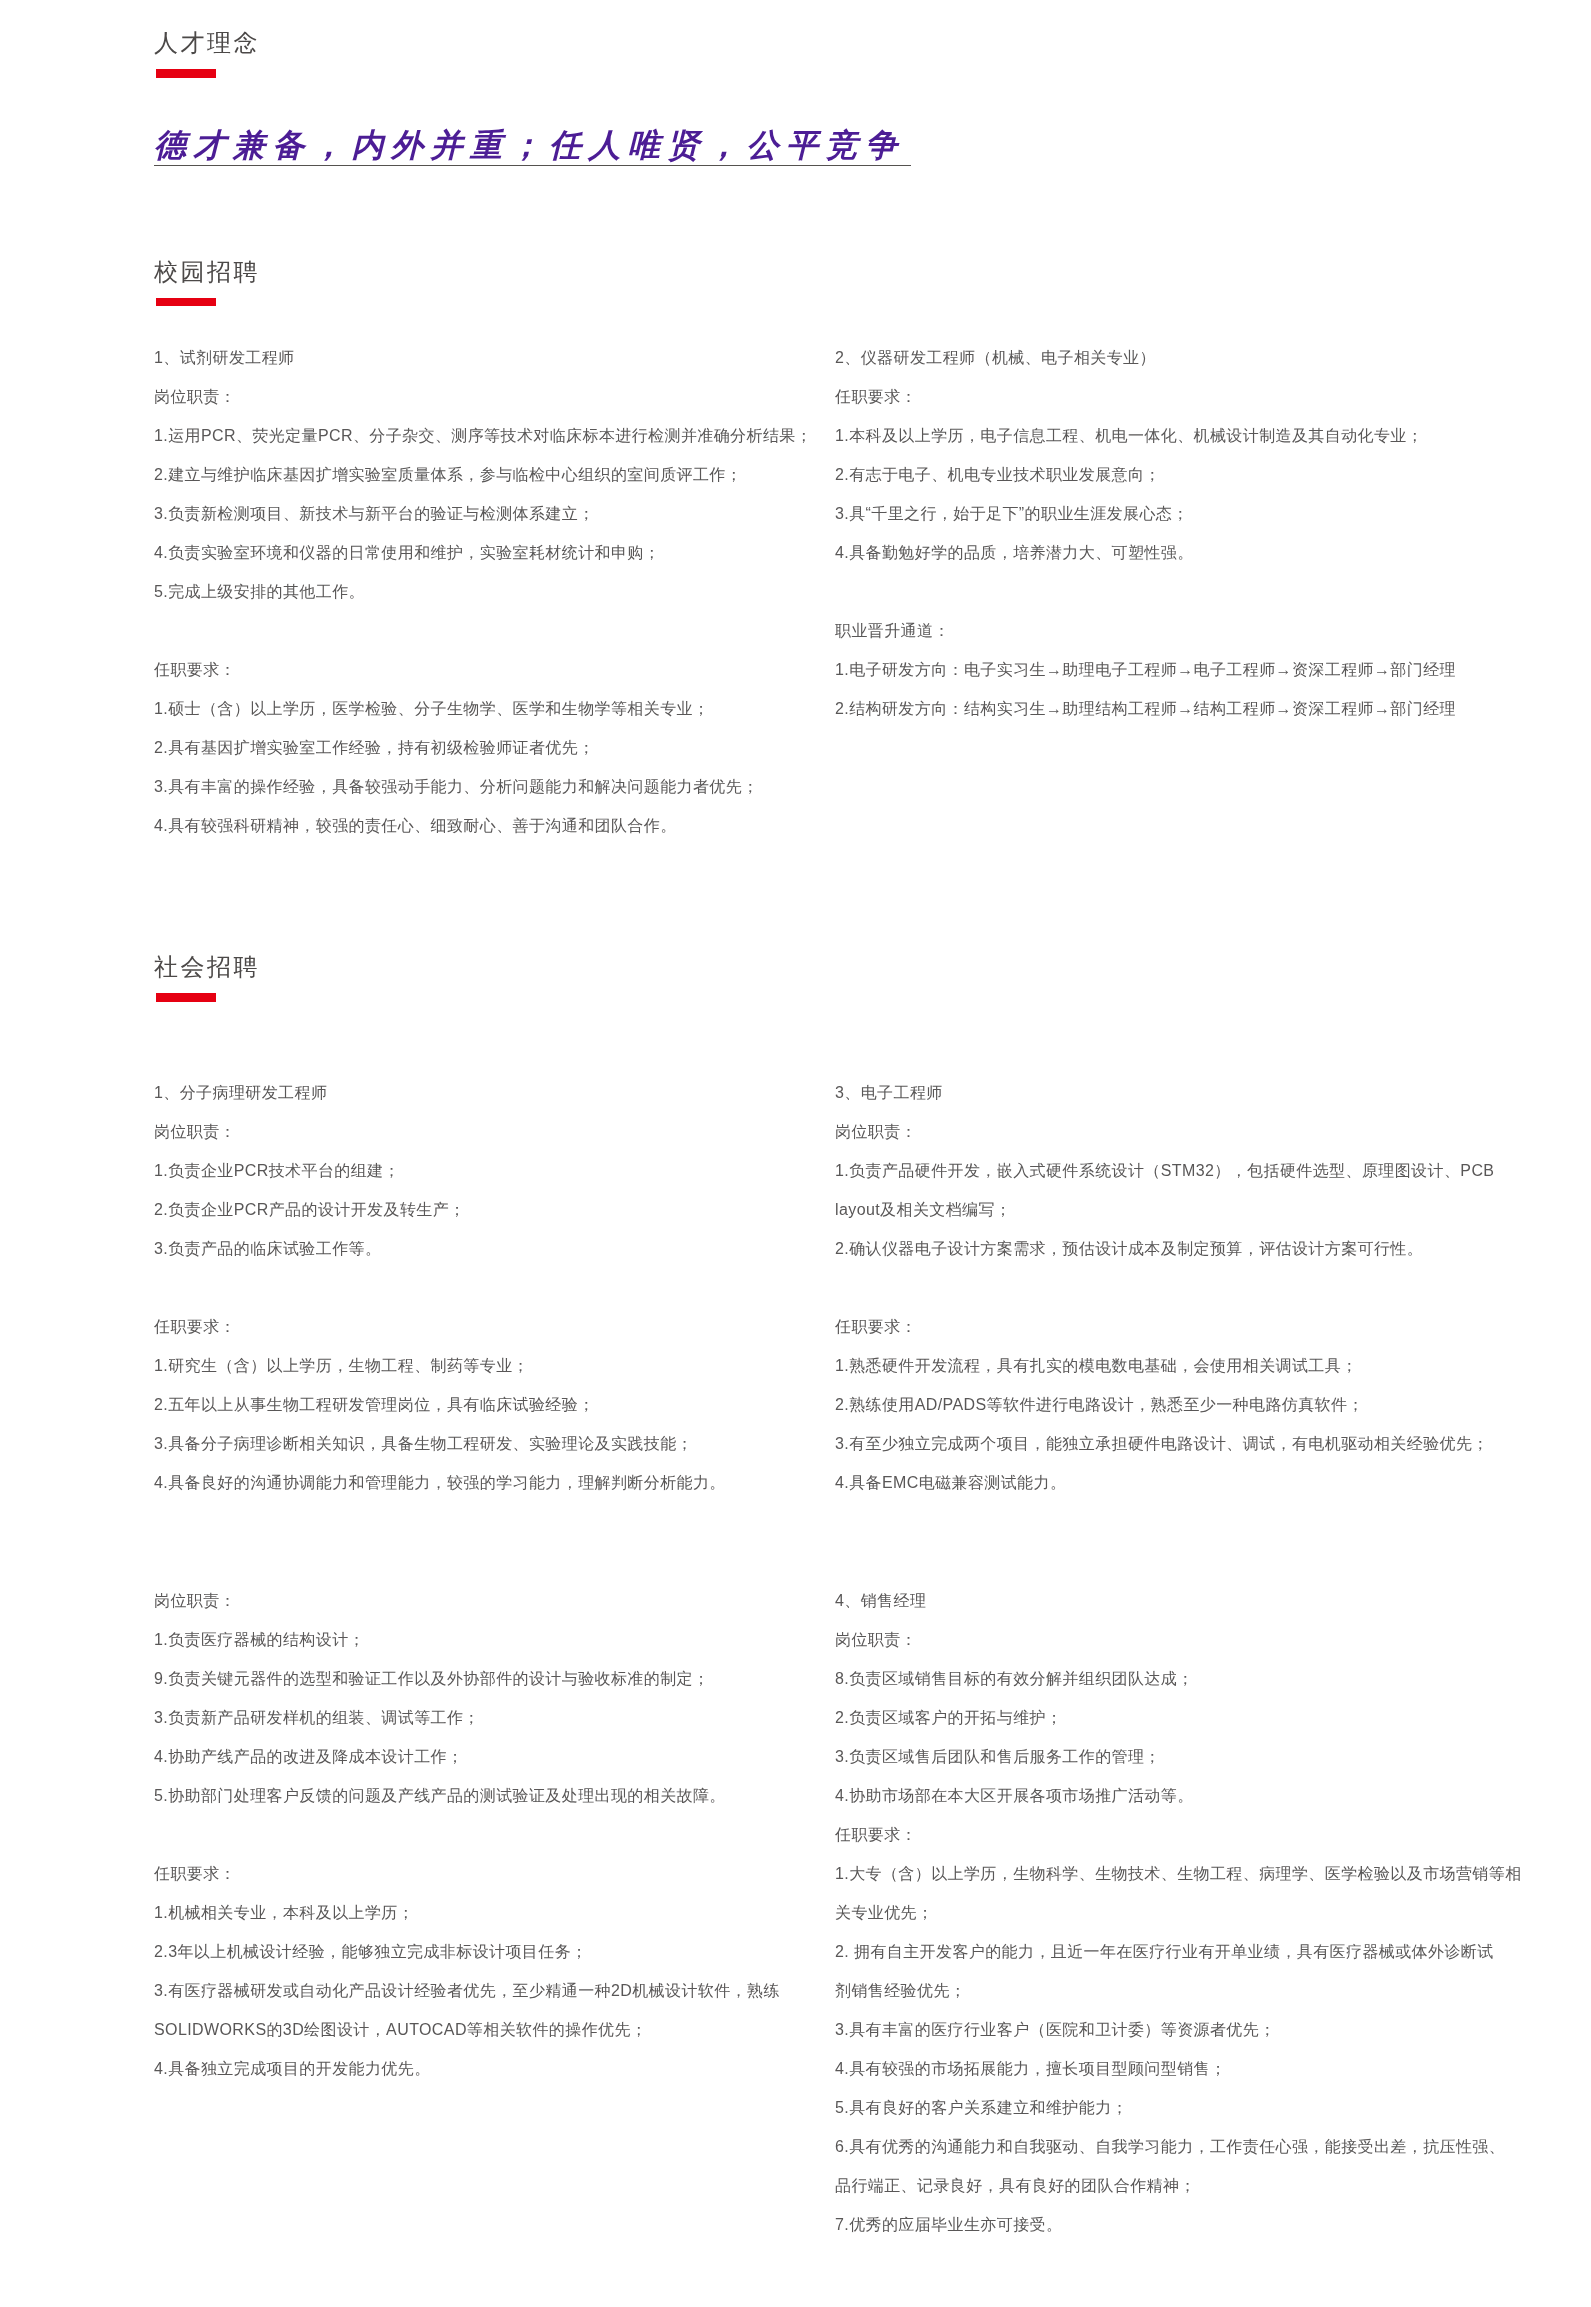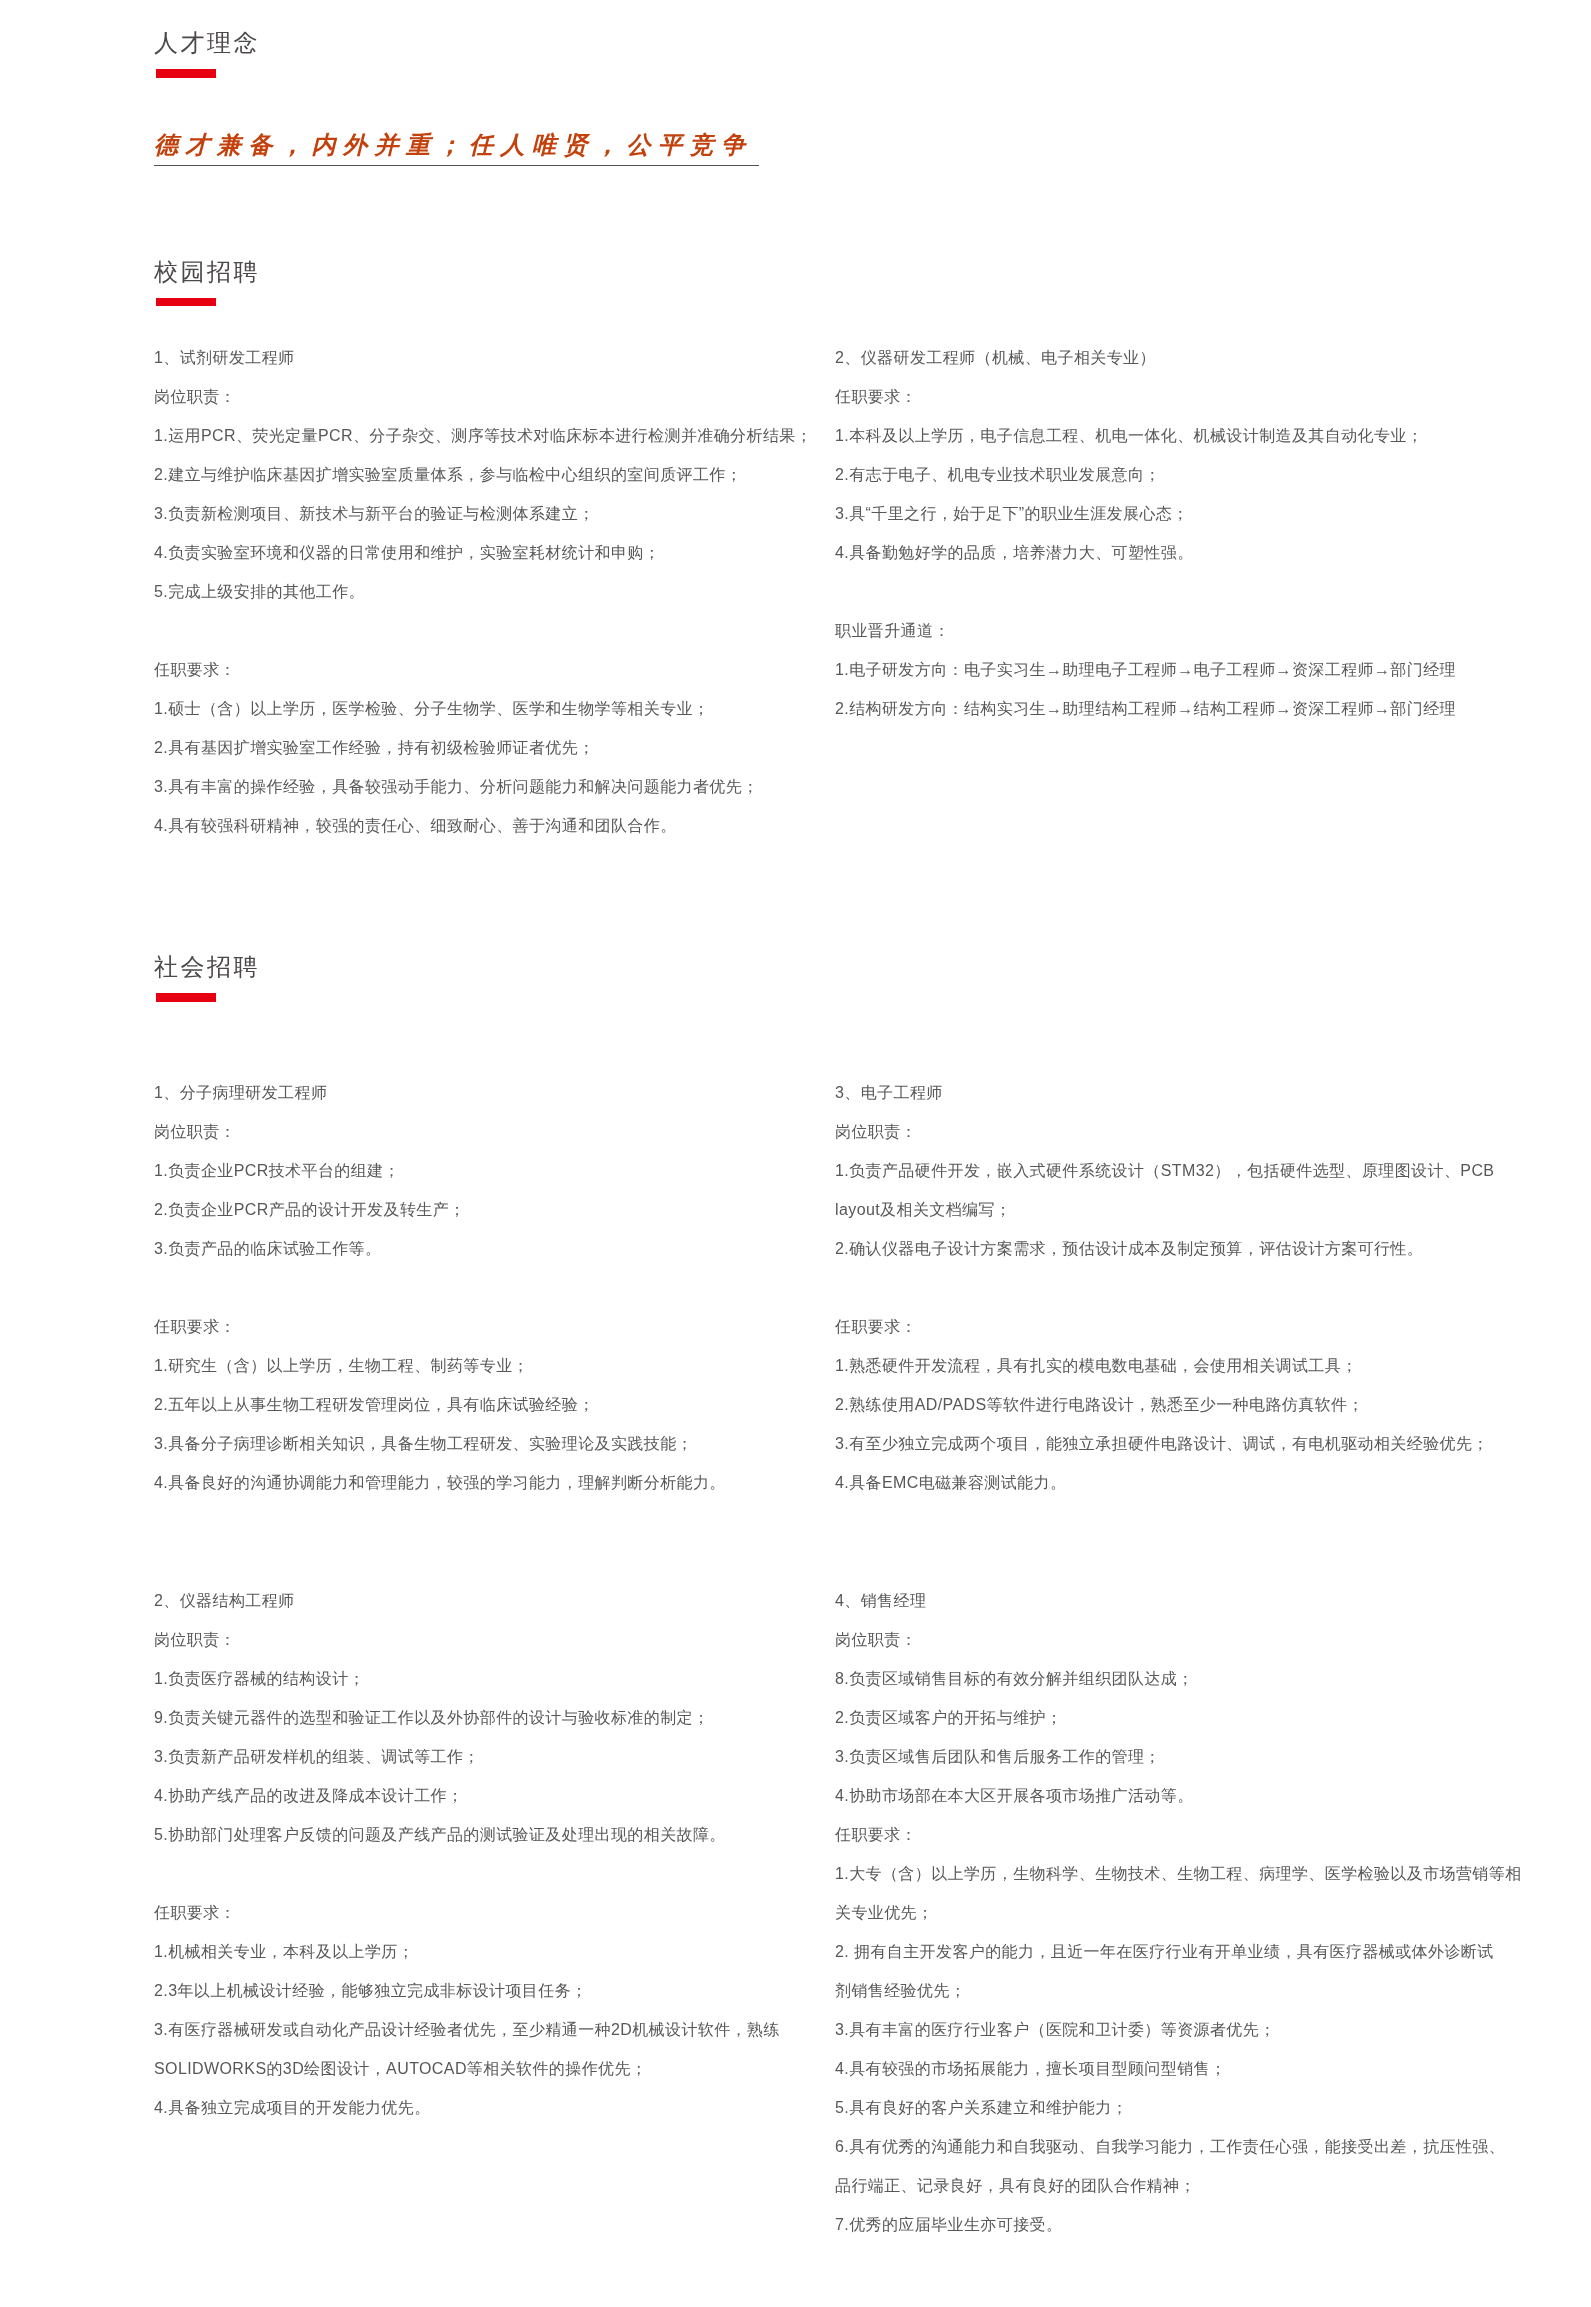--- a/index.html
+++ b/index.html
@@ -29,26 +29,26 @@
     width: 60px;
     height: 8.4px;
     background: #e60012;
     margin-top: 14.2px;
     margin-left: 1.7px;
   }
   .slogan-wrap { margin-top: 52px; }
   .slogan {
     display: inline-block;
     margin: 0;
-    font-size: 24px;
+    font-size: 32px;
     line-height: 30px;
     font-weight: bold;
     font-style: italic;
     letter-spacing: 7.5px;
-    color: #c2410c;
+    color: #4c1d95;
     padding-bottom: 5px;
     padding-right: 6.7px;
     border-bottom: 1.7px solid #55524f;
   }
   .section.campus { margin-top: 94px; }
   .section.social { margin-top: 110px; }
   .columns { display: flex; align-items: flex-start; }
   .campus .columns { margin-top: 32px; }
   .social .columns { margin-top: 71px; }
   .col-left  { flex: 0 0 632px; width: 632px; }
@@ -137,21 +137,20 @@
             <div class="group">
               <p class="line">任职要求：</p>
               <p class="line">1.研究生（含）以上学历，生物工程、制药等专业；</p>
               <p class="line">2.五年以上从事生物工程研发管理岗位，具有临床试验经验；</p>
               <p class="line">3.具备分子病理诊断相关知识，具备生物工程研发、实验理论及实践技能；</p>
               <p class="line">4.具备良好的沟通协调能力和管理能力，较强的学习能力，理解判断分析能力。</p>
             </div>
           </article>
           <article class="job">
             <div class="group">
-              <p class="line">2、仪器结构工程师</p>
               <p class="line">岗位职责：</p>
               <p class="line">1.负责医疗器械的结构设计；</p>
               <p class="line">9.负责关键元器件的选型和验证工作以及外协部件的设计与验收标准的制定；</p>
               <p class="line">3.负责新产品研发样机的组装、调试等工作；</p>
               <p class="line">4.协助产线产品的改进及降成本设计工作；</p>
               <p class="line">5.协助部门处理客户反馈的问题及产线产品的测试验证及处理出现的相关故障。</p>
             </div>
             <div class="group">
               <p class="line">任职要求：</p>
               <p class="line">1.机械相关专业，本科及以上学历；</p>

